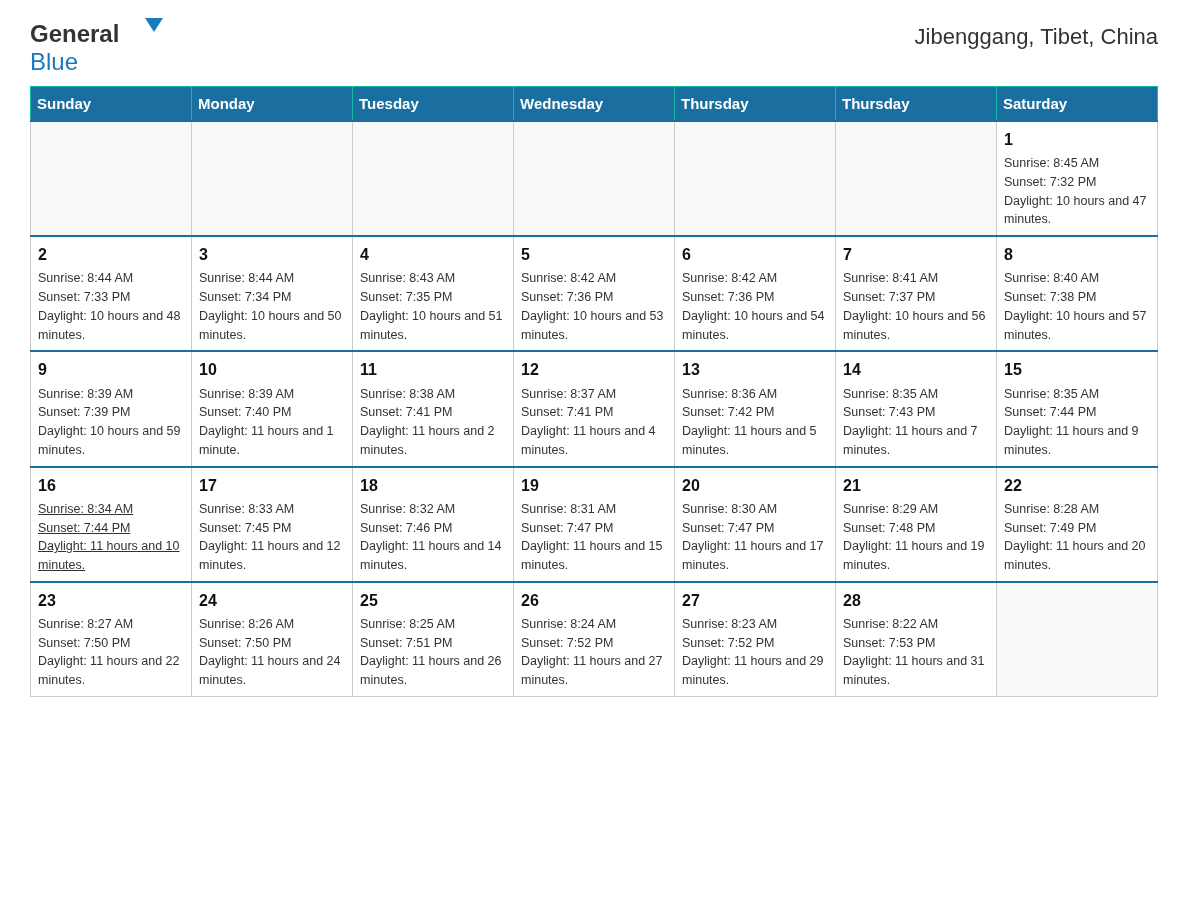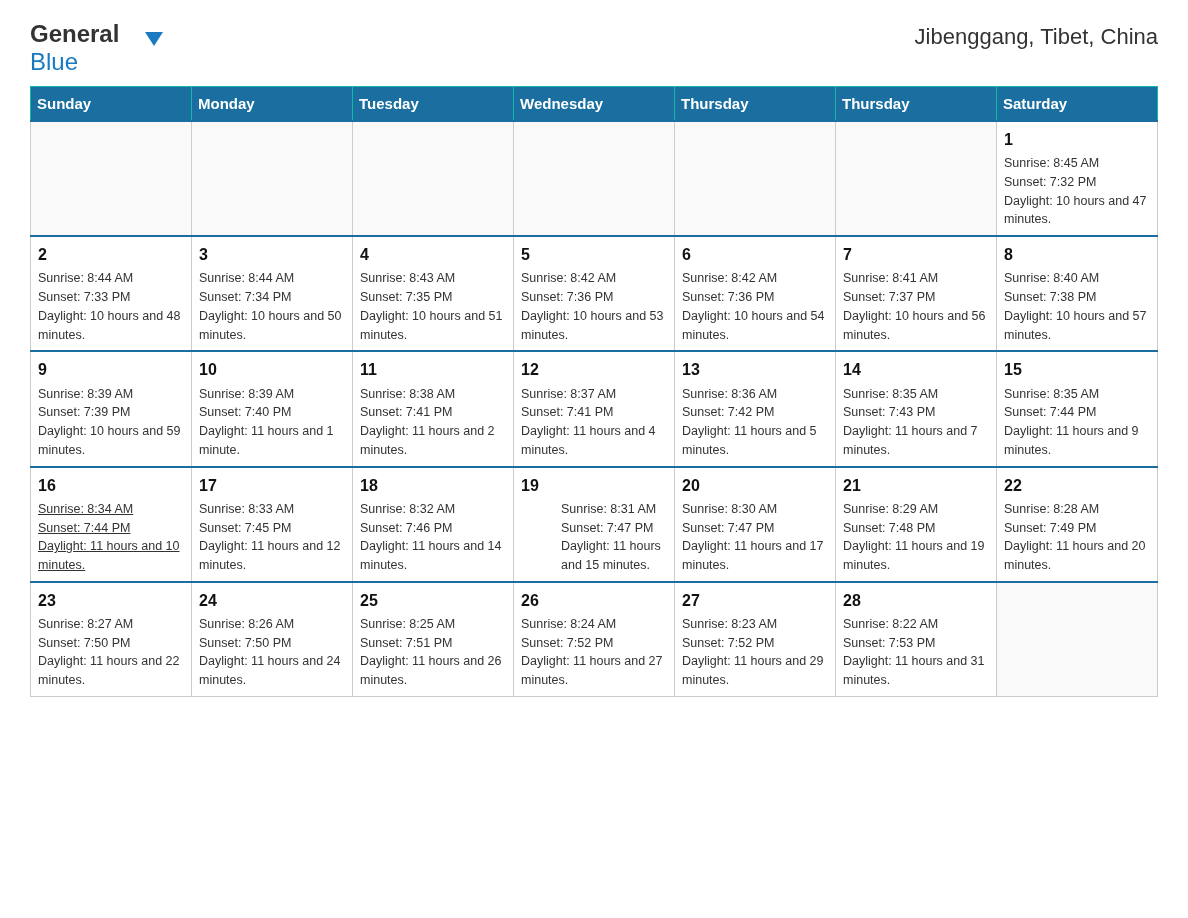--- a/index.html
+++ b/index.html
@@ -84,21 +84,21 @@
     .day-info {
       font-size: 12.5px;
       color: #333;
       line-height: 1.5;
     }
     .calendar tbody tr {
       border-top: 2px solid #1a6fa0;
     }
     .logo-row {
       display: flex;
-      align-items: flex-end;
+      align-items: flex-start;
       gap: 24px;
     }
     .logo-text-general {
       font-size: 24px;
       font-weight: bold;
       color: #333;
     }
     .logo-text-blue {
       font-size: 24px;
       font-weight: normal;
@@ -252,21 +252,21 @@
 Daylight: 11 hours and 12 minutes.</div>
         </td>
         <td>
           <span class="day-number">18</span>
           <div class="day-info" style="white-space: pre-line;">Sunrise: 8:32 AM
 Sunset: 7:46 PM
 Daylight: 11 hours and 14 minutes.</div>
         </td>
         <td>
           <span class="day-number">19</span>
-          <div class="day-info" style="white-space: pre-line; margin-left: 40px;">Sunrise: 8:31 AM
+          <div class="day-info" style="white-space: pre-line;">Sunrise: 8:31 AM
 Sunset: 7:47 PM
 Daylight: 11 hours and 15 minutes.</div>
         </td>
         <td>
           <span class="day-number">20</span>
           <div class="day-info" style="white-space: pre-line;">Sunrise: 8:30 AM
 Sunset: 7:47 PM
 Daylight: 11 hours and 17 minutes.</div>
         </td>
         <td>

